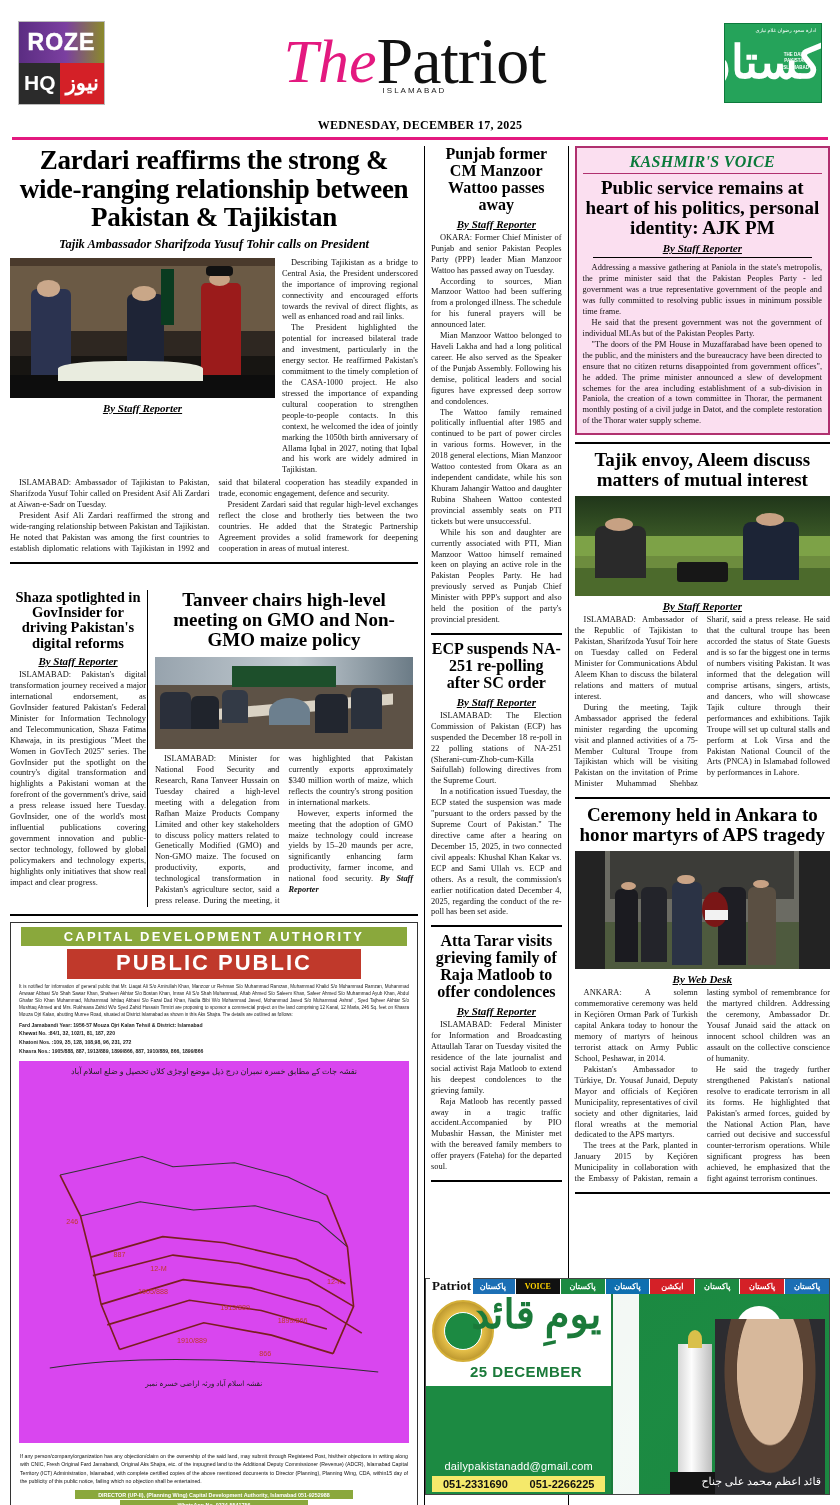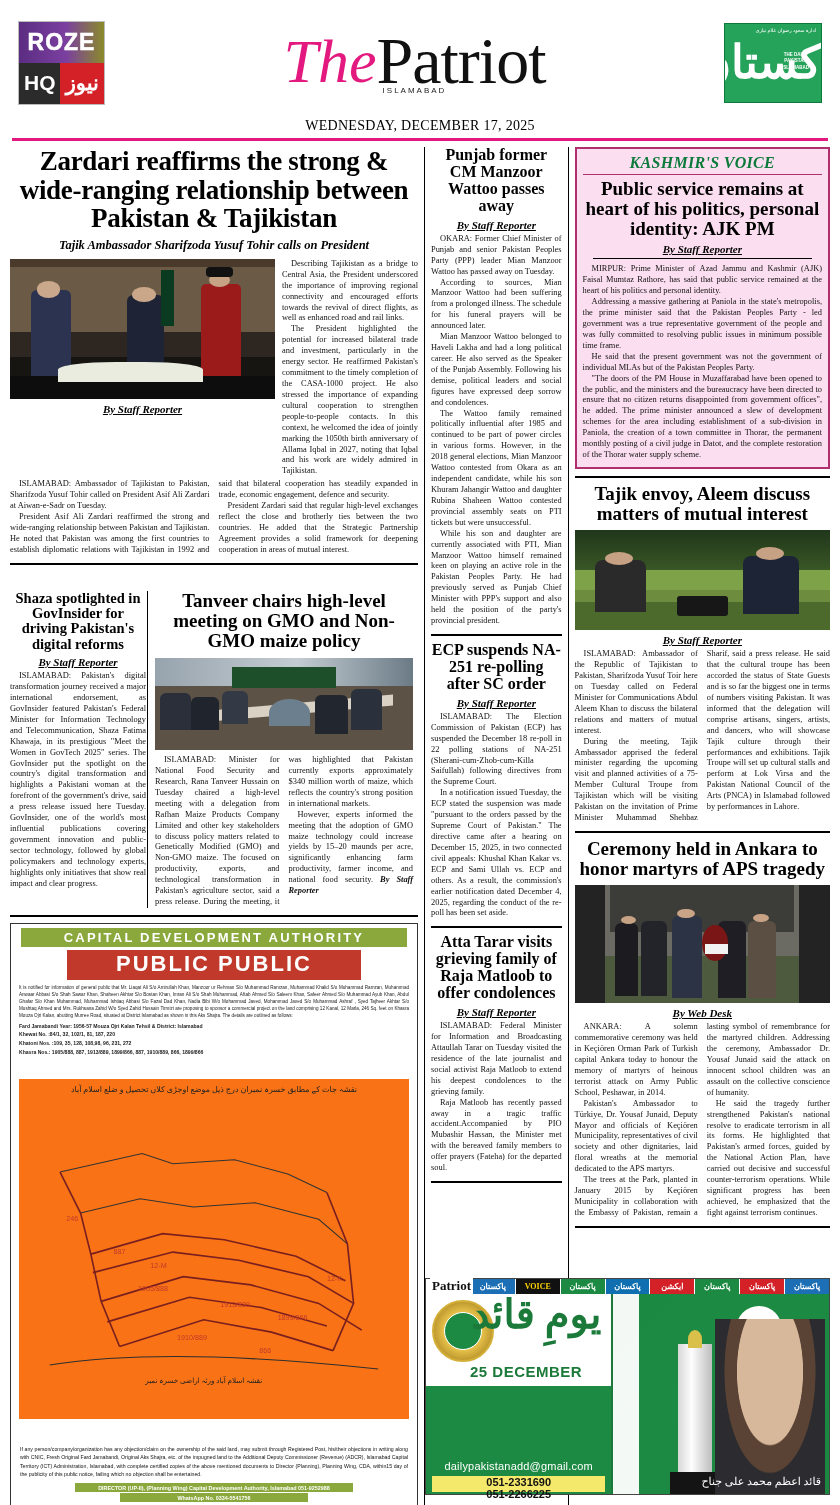--- a/index.html
+++ b/index.html
@@ -26,21 +26,21 @@
   .nameplate .patriot{font-family:"Liberation Serif",serif;font-size:66px;color:#111;line-height:.95;
     vertical-align:middle;letter-spacing:-1px;}
   .nameplate .city{font-family:"Liberation Sans",sans-serif;font-size:8px;letter-spacing:2px;
     color:#222;margin-top:-6px;}
   .logo-pak{width:96px;height:78px;background:#25a35a;border:1px solid #0d7a3c;position:relative;
     display:flex;align-items:center;justify-content:center;overflow:hidden;}
   .logo-pak .urdu{color:#fff;font-size:46px;font-weight:bold;line-height:1;}
   .logo-pak .tiny{position:absolute;top:4px;right:5px;color:#fff;font-size:5px;text-align:right;line-height:1.3;}
   .logo-pak .tiny2{position:absolute;top:28px;right:12px;color:#fff;font-family:"Liberation Sans",sans-serif;
     font-size:4.5px;line-height:1.5;text-align:center;font-weight:bold;}
-  .dateline{text-align:center;font-family:"Liberation Serif",serif;font-weight:normal;font-size:14px;
+  .dateline{text-align:center;font-family:"Liberation Serif",serif;font-weight:bold;font-size:12px;
     letter-spacing:.3px;padding:3px 0 4px;}
   .rule-pink{height:3px;background:#e3197f;margin:0 2px 6px;}
   
   .grid{display:flex;gap:6px;}
   .colA{width:408px;}
   .colB{width:136px;}
   .colC{width:266px;}
   .vline{border-left:1px solid #000;}
   
   .hl{font-family:"Liberation Serif",serif;font-weight:bold;color:#000;text-align:center;line-height:1.06;}
@@ -68,21 +68,21 @@
   
   .ad-cda{border:1.5px solid #333;background:#fff;padding:4px;}
   .cda-title{background:#8aa83c;color:#fff;font-family:"Liberation Sans",sans-serif;font-weight:bold;
     font-size:13px;letter-spacing:2.2px;text-align:center;padding:2px 0;margin:0 6px;}
   .cda-pn{background:#c0392b;color:#fff;font-family:"Liberation Sans",sans-serif;font-weight:bold;
     font-size:22px;letter-spacing:2px;text-align:center;padding:1px 0 3px;margin:3px 52px 4px;}
   .cda-text{font-family:"Liberation Sans",sans-serif;font-size:4.6px;line-height:1.55;text-align:justify;
     color:#222;padding:0 4px;}
   .cda-list{font-family:"Liberation Sans",sans-serif;font-size:5.1px;font-weight:bold;line-height:1.7;
     padding:2px 4px 0;color:#222;}
-  .cda-map{margin:23px 4px;background:#f97316;height:340px;position:relative;overflow:hidden;border:0;}
+  .cda-map{margin:6px 4px;background:#d946ef;height:382px;position:relative;overflow:hidden;border:0;}
   .cda-foot{font-family:"Liberation Sans",sans-serif;font-size:5.2px;line-height:1.6;text-align:justify;
     padding:3px 5px 0;color:#111;}
   .cda-dir{background:#8aa83c;color:#fff;font-family:"Liberation Sans",sans-serif;font-size:5.4px;
     font-weight:bold;text-align:center;margin:5px 60px 0;padding:1.5px 0;}
   .cda-wa{background:#8aa83c;color:#fff;font-family:"Liberation Sans",sans-serif;font-size:5.4px;
     font-weight:bold;text-align:center;margin:1px 105px 3px;padding:1.5px 0;}
   
   .ad-bottom{border:1px solid #444;margin-top:4px;}
   .ad-strip{display:flex;height:15px;}
   .ad-strip>div{flex:1;display:flex;align-items:center;justify-content:center;color:#fff;
@@ -97,21 +97,21 @@
   .ad-urdu-title{position:absolute;right:10px;top:2px;color:#1b7a3a;font-size:40px;font-weight:bold;
     line-height:.95;text-align:right;}
   .ad-seal{position:absolute;left:6px;top:6px;width:58px;height:58px;border-radius:50%;
     background:radial-gradient(circle,#fff 45%,#e8c24a 46%,#b8932c 75%,#e8c24a 100%);
     border:2px solid #d4af37;}
   .ad-seal-in{position:absolute;inset:10px;border-radius:50%;background:#1c8a42;border:1px solid #fff;}
   .ad-urdu-body{color:#fff;font-size:8.5px;line-height:1.75;text-align:right;padding:6px 8px 0;direction:rtl;}
   .ad-mail{position:absolute;bottom:22px;left:0;right:0;text-align:center;color:#fff;
     font-family:"Liberation Sans",sans-serif;font-size:11px;letter-spacing:.2px;}
   .ad-phones{position:absolute;bottom:2px;left:6px;right:6px;background:#f5e96b;display:flex;
-    justify-content:space-around;align-items:center;height:16px;flex-direction:column;}
+    justify-content:space-around;align-items:center;height:16px;}
   .ad-phones span{font-family:"Liberation Sans",sans-serif;font-weight:bold;font-size:11px;color:#111;}
   .patriot-tag{position:absolute;left:4px;top:-1px;font-family:"Liberation Serif",serif;font-weight:bold;
     font-size:13px;color:#111;background:#fff;padding:0 2px;}
   .pk-flag{position:absolute;inset:0;background:linear-gradient(90deg,#fff 0 12%,#1c8a42 12% 100%);opacity:.95;}
   .minar{position:absolute;left:30%;bottom:0;width:34px;height:150px;
     background:linear-gradient(90deg,#d8d8d8,#fdfdfd 40%,#bdbdbd);}
   .jinnah{position:absolute;right:4px;bottom:0;width:110px;height:175px;
     background:radial-gradient(ellipse at 50% 30%,#d7b89b 0 42%,#5a4334 43% 58%,#2c2c30 59% 100%);}
   .endital{font-style:italic;font-weight:bold;}
 </style>
@@ -316,21 +316,20 @@
     <div class="colC vline" style="padding-left:6px;">
 
       <div class="kbox">
         <div class="kbar">
           <span>KASHMIR'S VOICE</span>
         </div>
         <div class="hl hl-lg" style="padding-top:4px;">Public service remains at heart of his politics, personal identity: AJK PM</div>
         <div class="byline">By Staff Reporter</div>
         <div class="byline-rule"></div>
         <div class="body">
-          <p>MIRPUR: Prime Minister of Azad Jammu and Kashmir (AJK) Faisal Mumtaz Rathore, has said that public service remained at the heart of his politics and personal identity.</p>
           <p>Addressing a massive gathering at Paniola in the state's metropolis, the prime minister said that the Pakistan Peoples Party - led government was a true representative government of the people and was fully committed to resolving public issues in minimum possible time frame.</p>
           <p>He said that the present government was not the government of individual MLAs but of the Pakistan Peoples Party.</p>
           <p>"The doors of the PM House in Muzaffarabad have been opened to the public, and the ministers and the bureaucracy have been directed to ensure that no citizen returns disappointed from government offices", he added. The prime minister announced a slew of development schemes for the area including establishment of a sub-division in Paniola, the creation of a town committee in Thorar, the permanent monthly posting of a civil judge in Datot, and the complete restoration of the Thorar water supply scheme.</p>
         </div>
       </div>
 
       <div class="hr-thick"></div>
 
       <div>
         <div class="hl hl-lg">Tajik envoy, Aleem discuss matters of mutual interest</div>

